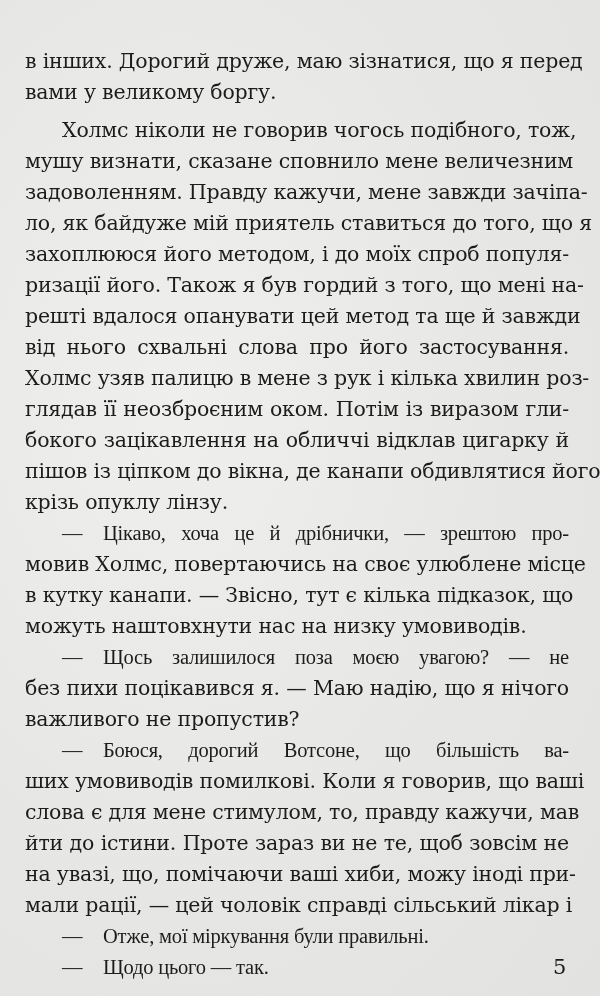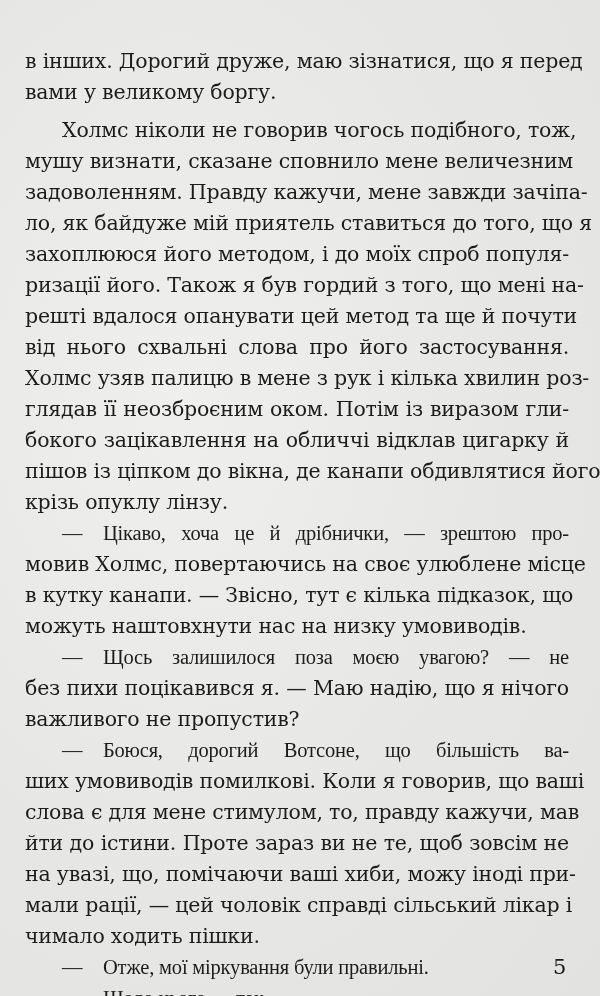--- a/index.html
+++ b/index.html
@@ -34,21 +34,21 @@
 
 <div class="page">
   <div class="line just">в інших. Дорогий друже, маю зізнатися, що я перед</div>
   <div class="line">вами у великому боргу.</div>
   <div class="line just indent">Холмс ніколи не говорив чогось подібного, тож,</div>
   <div class="line just">мушу визнати, сказане сповнило мене величезним</div>
   <div class="line just">задоволенням. Правду кажучи, мене завжди зачіпа-</div>
   <div class="line just">ло, як байдуже мій приятель ставиться до того, що я</div>
   <div class="line just">захоплююся його методом, і до моїх спроб популя-</div>
   <div class="line just">ризації його. Також я був гордий з того, що мені на-</div>
-  <div class="line just">решті вдалося опанувати цей метод та ще й почути</div>
+  <div class="line just">решті вдалося опанувати цей метод та ще й завжди</div>
   <div class="line just">від нього схвальні слова про його застосування.</div>
   <div class="line just">Холмс узяв палицю в мене з рук і кілька хвилин роз-</div>
   <div class="line just">глядав її неозброєним оком. Потім із виразом гли-</div>
   <div class="line just">бокого зацікавлення на обличчі відклав цигарку й</div>
   <div class="line just">пішов із ціпком до вікна, де канапи обдивлятися його</div>
   <div class="line">крізь опуклу лінзу.</div>
 
   <div class="line just dialog">
     <span class="dash">—</span><span>Цікаво, хоча це й дрібнички, — зрештою про-</span>
   </div>
@@ -63,21 +63,20 @@
   <div class="line">важливого не пропустив?</div>
 
   <div class="line just dialog">
     <span class="dash">—</span><span>Боюся, дорогий Вотсоне, що більшість ва-</span>
   </div>
   <div class="line just">ших умовиводів помилкові. Коли я говорив, що ваші</div>
   <div class="line just">слова є для мене стимулом, то, правду кажучи, мав</div>
   <div class="line just">йти до істини. Проте зараз ви не те, щоб зовсім не</div>
   <div class="line just">на увазі, що, помічаючи ваші хиби, можу іноді при-</div>
   <div class="line just">мали рації, — цей чоловік справді сільський лікар і</div>
-  <div class="line">чимало ходить пішки.</div>
 
   <div class="line dialog">
     <span class="dash">—</span><span>Отже, мої міркування були правильні.</span>
   </div>
   <div class="line dialog">
     <span class="dash">—</span><span>Щодо цього — так.</span>
   </div>
 
 </div>
 

